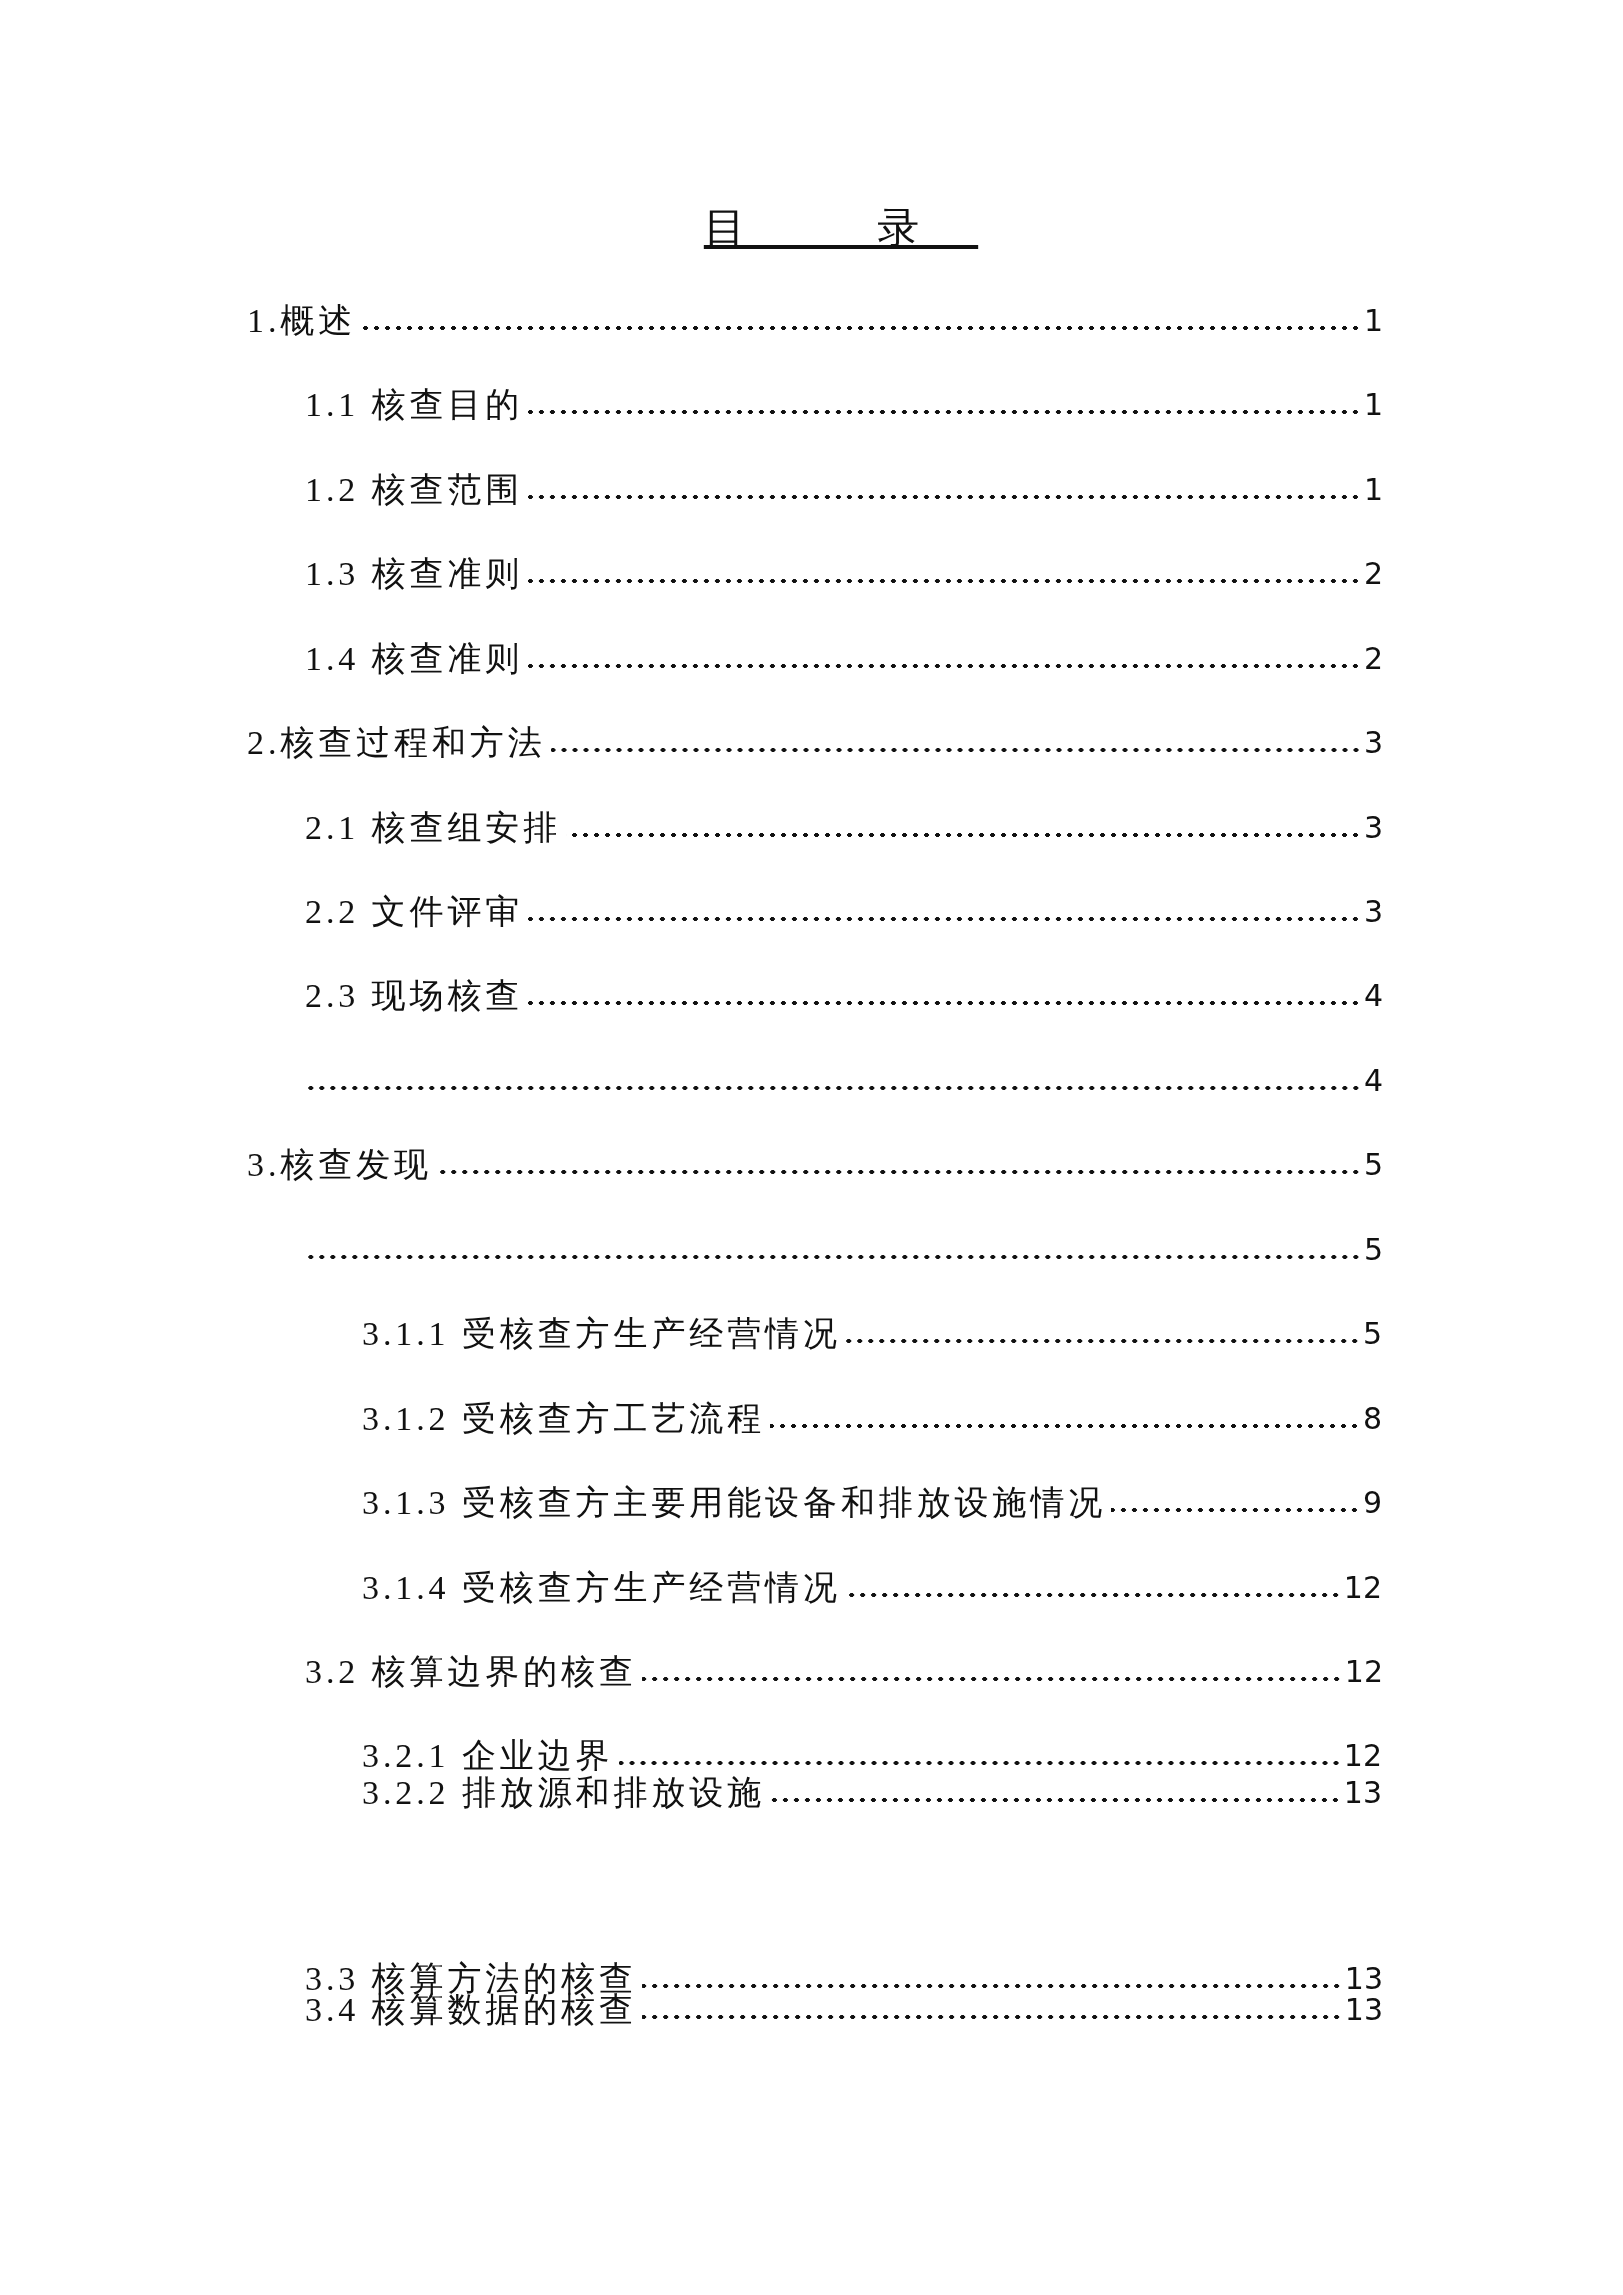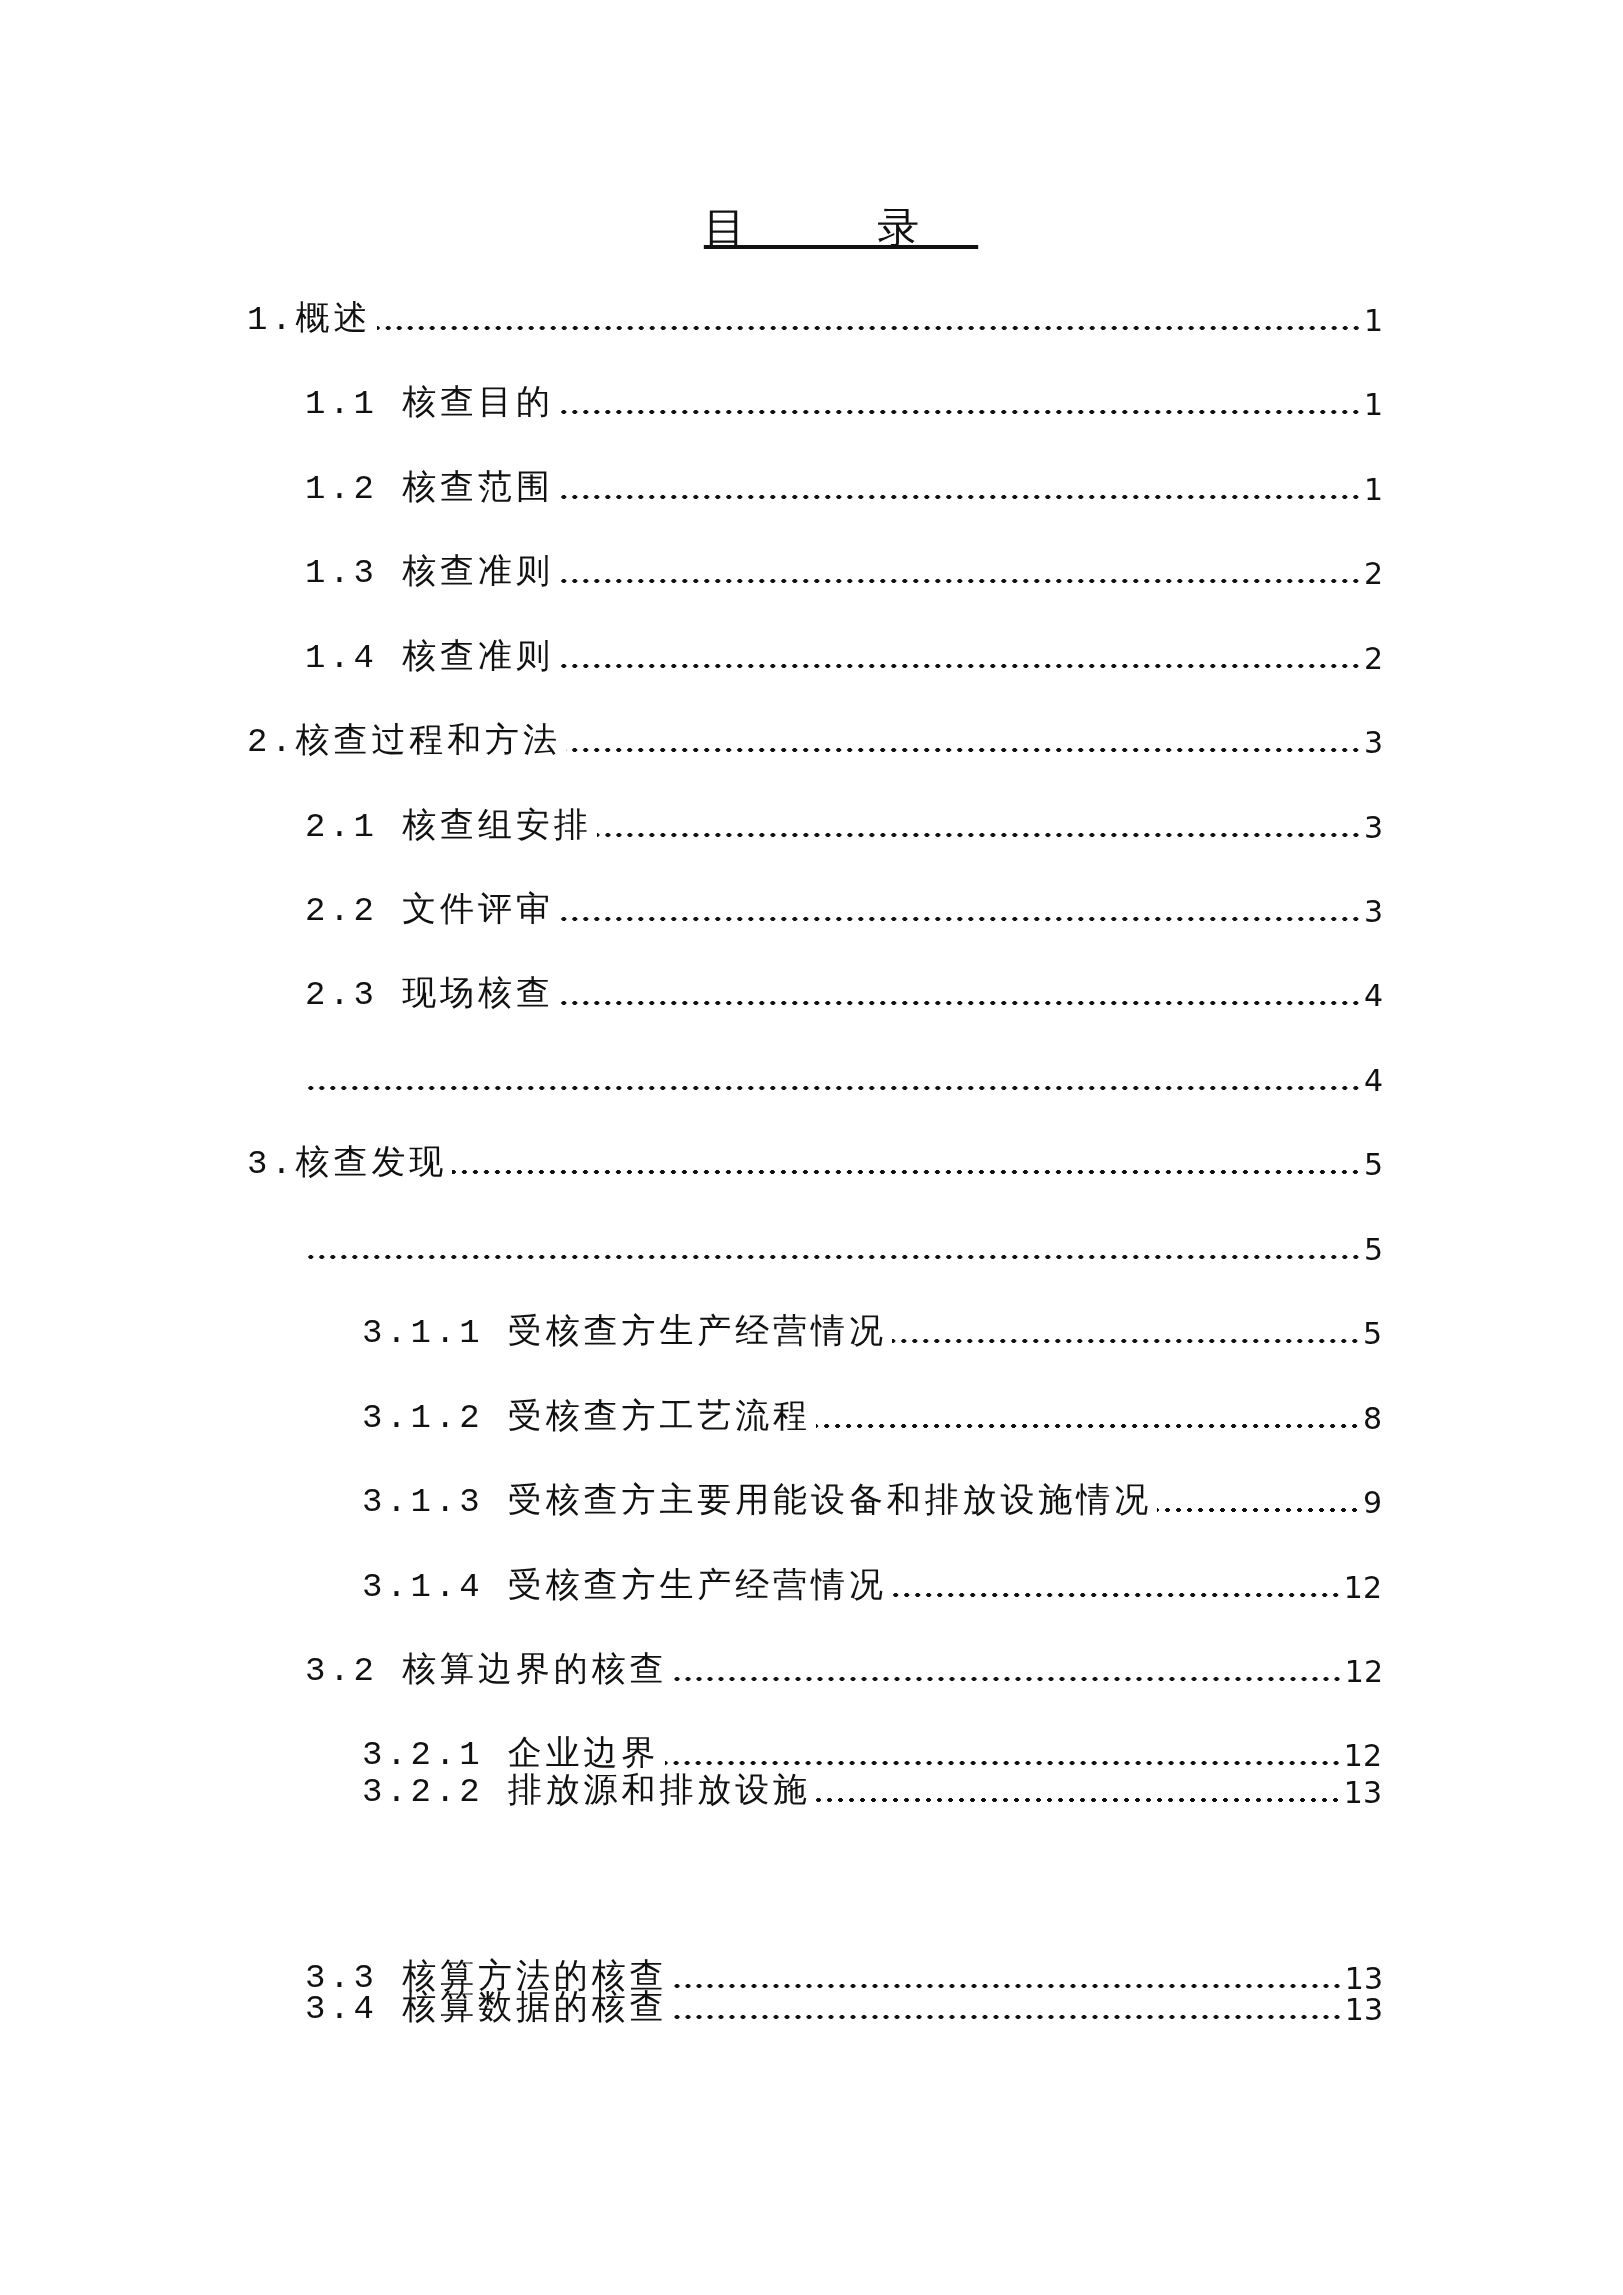--- a/index.html
+++ b/index.html
@@ -10,21 +10,21 @@
   .title {
     position: absolute; top: 200px; left: 0; width: 1623px; text-align: center;
     font-family: "DejaVu Serif", serif; font-size: 42px; letter-spacing: 59px;
     padding-left: 59px; box-sizing: border-box; text-decoration: underline;
   }
   .toc { position: absolute; top: 281px; left: 247px; width: 1136px; }
   .row {
     position: absolute; left: 0; height: 59px; display: flex; align-items: flex-end;
     font-size: 34px; line-height: 39px;
   }
-  .row .label { white-space: nowrap; letter-spacing: 3.9px; padding-right: 5.2px; font-family: Liberation Mono, monospace; }
+  .row .label { white-space: nowrap; letter-spacing: 3.9px; padding-right: 5.2px; }
   .row .leader {
     flex: 1; height: 7.9px; margin-bottom: 7.9px;
     background-image: radial-gradient(circle, #111 2.1px, transparent 2.4px);
     background-size: 11px 7.9px; background-repeat: repeat-x; background-position: right center;
   }
   .row .page {
     font-family: "DejaVu Sans", sans-serif; font-size: 30px; padding-left: 2.6px;
     min-width: 18.3px; text-align: right;
   }
   .l1 { left: 0; width: 1136px; }

